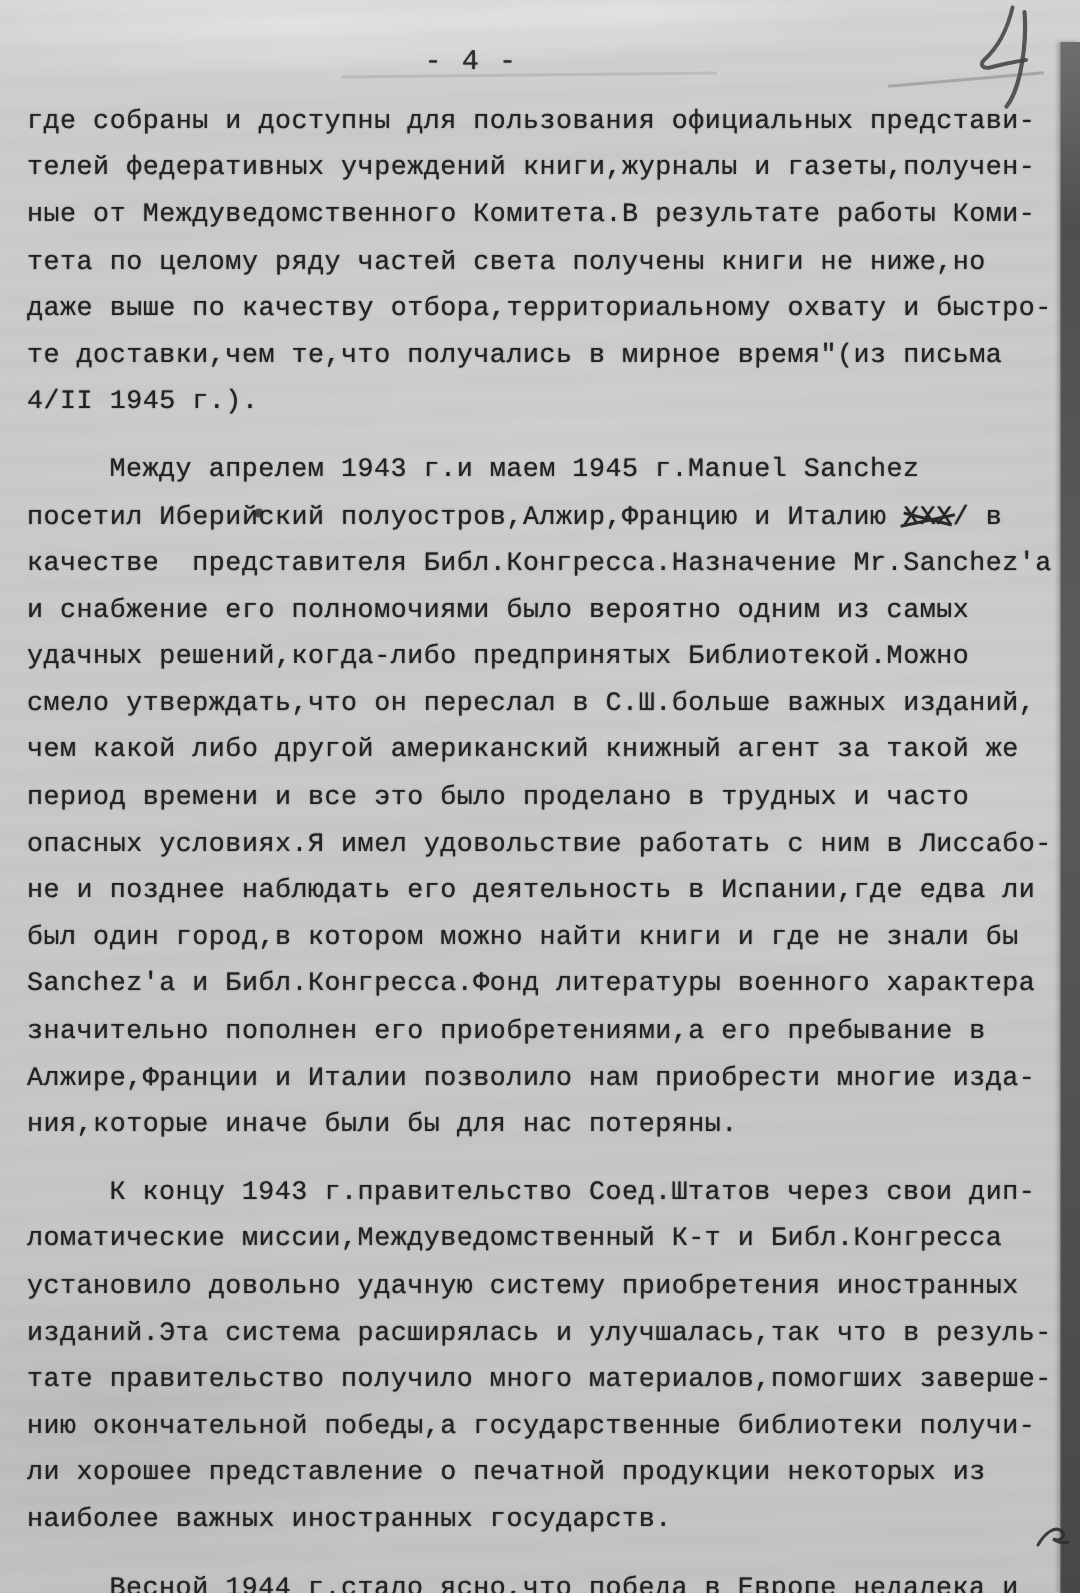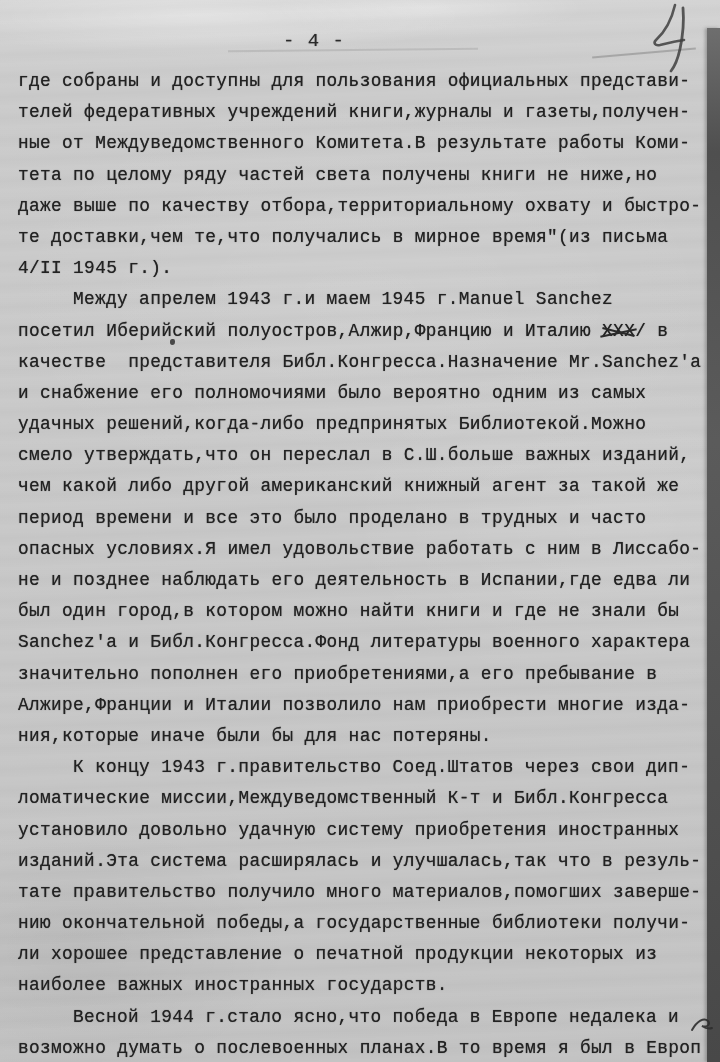--- a/index.html
+++ b/index.html
@@ -40,21 +40,21 @@
     text-shadow:0 0 1px rgba(30,30,30,0.6);
   }
   .hand-number{position:absolute;left:645px;top:2px;width:60px;height:72px;z-index:3;}
   .doc-body{
     position:absolute;left:18px;top:66px;width:695px;z-index:2;
     font-size:17.8px;line-height:31.2px;letter-spacing:0.35px;
     color:#222;white-space:pre;
     text-shadow:0 0 0.9px rgba(25,25,25,0.75);
   }
   .doc-body .line{height:31.2px;font-family:Liberation Mono, monospace;}
-  .doc-body .line.indent{padding-left:55px;}
+  .doc-body .line.indent{padding-left:55px;margin-top:14px;}
   .strike{position:relative;text-align:center;}
   .strike::after{
     content:"";position:absolute;left:-2px;right:-2px;top:55%;height:2px;
     background:#2a2a2a;transform:rotate(-12deg);
   }
   .strike::before{
     content:"";position:absolute;left:0px;right:0px;top:50%;height:1.6px;
     background:#2a2a2a;transform:rotate(14deg);
   }
   .ink-dot{position:absolute;left:170px;top:339px;width:5px;height:6px;border-radius:50% 40% 60% 50%;

